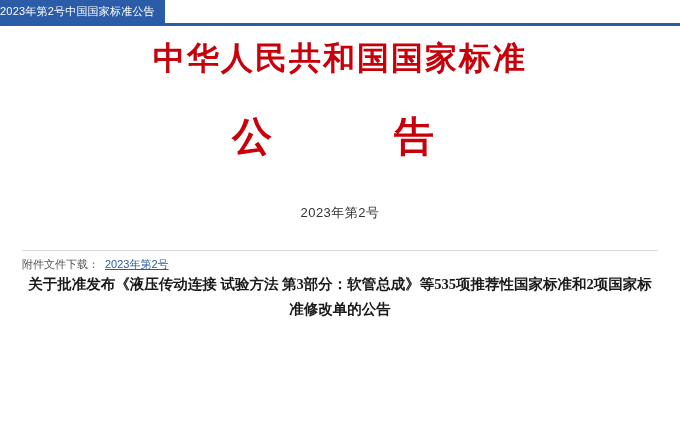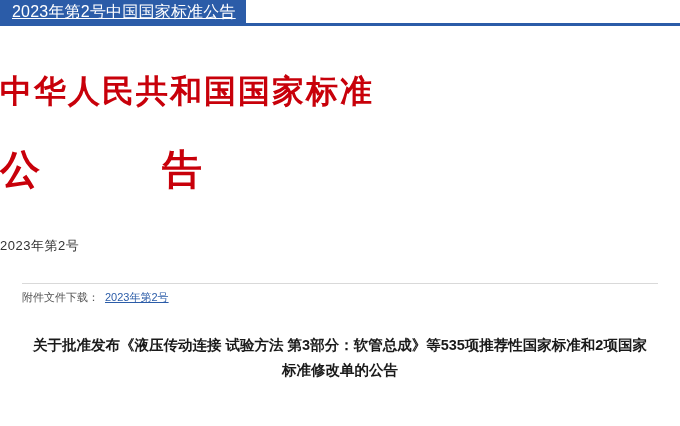--- a/index.html
+++ b/index.html
@@ -26,32 +26,31 @@
     height: 26px;
     background: #ffffff;
     border-bottom: 3px solid #2b5ca8;
     display: flex;
     align-items: stretch;
     box-sizing: border-box;
   }
   .tab {
     background: #2b5ca8;
     color: #ffffff;
-    font-size: 16px;
+    font-size: 11px;
     line-height: 23px;
-    padding: 0 10px 0 12px;
+    padding: 0 10px 0 0;
     white-space: nowrap;
     letter-spacing: 0.2px;
-    text-decoration: underline;
   }
 
   
   .masthead {
-    text-align: left;
-    padding-top: 44px;
+    text-align: center;
+    padding-top: 11px;
   }
   .title-main {
     color: #c8000a;
     font-size: 32px;
     font-weight: bold;
     letter-spacing: 2px;
     font-family: "Liberation Serif", serif;
   }
   .title-sub {
     color: #c8000a;
@@ -85,27 +84,27 @@
     color: #555555;
   }
   .attach-link {
     color: #2b5ca8;
     text-decoration: underline;
     cursor: pointer;
   }
 
   
   .headline {
-    margin: 28px 28px 0 28px;
+    margin: 0 28px 0 28px;
     text-align: center;
     font-size: 14.5px;
     font-weight: bold;
     color: #1a1a1a;
     line-height: 1.75;
-    font-family: Liberation Sans, sans-serif;
+    font-family: Liberation Serif, serif;
   }
 
   
   .body-text {
     margin: 22px 30px 0 30px;
     font-size: 12px;
     color: #2b2b2b;
     line-height: 2.0;
     text-indent: 24px;
     text-align: justify;

